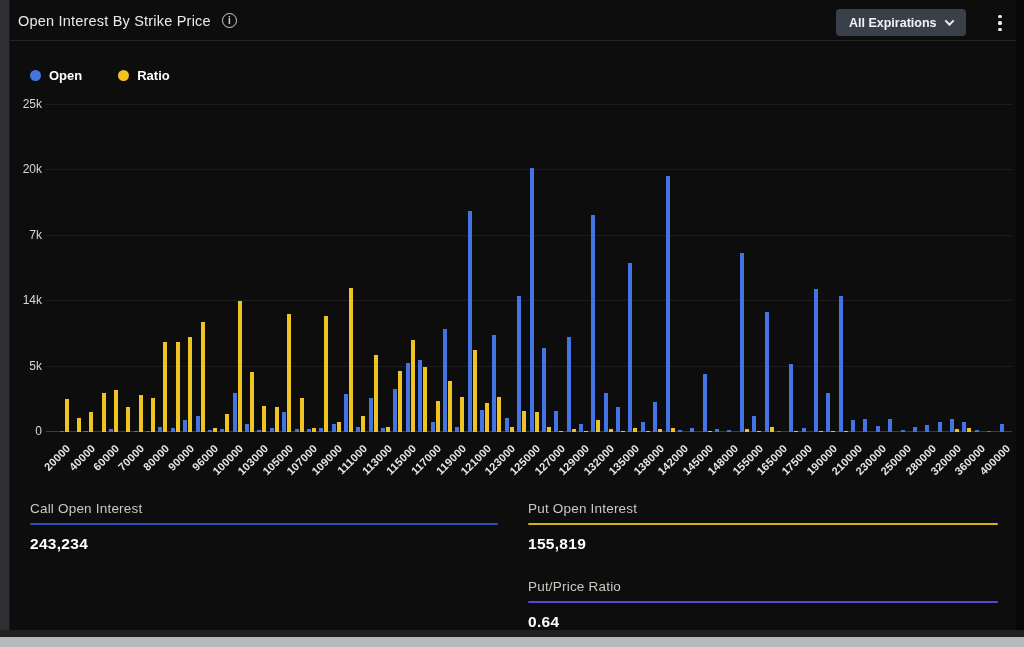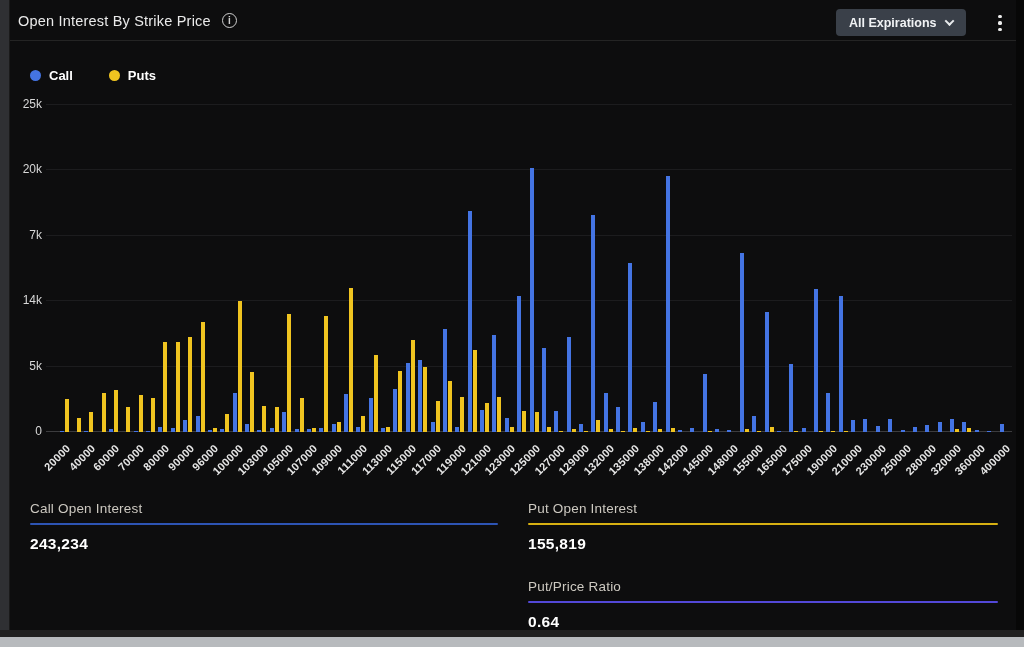--- a/index.html
+++ b/index.html
@@ -72,25 +72,25 @@
       <button class="kebab">
         <i></i>
           <i></i>
           <i></i>
       </button>
     </div>
 
     <div class="legend">
       <div class="legend-item">
         <span class="dot" style="background-color: rgb(68, 116, 227);"></span>
-        <span class="legend-label">Call</span>
+        <span class="legend-label">Open</span>
       </div>
       <div class="legend-item">
         <span class="dot" style="background-color: rgb(240, 196, 32);"></span>
-        <span class="legend-label">Puts</span>
+        <span class="legend-label">Ratio</span>
       </div>
     </div>
 
     <div id="plot">
         <div class="gridline" style="top: -1px;"></div>
         <div class="ytick" style="top: -8px;">25k</div>
         <div class="gridline" style="top: 64.4px;"></div>
         <div class="ytick" style="top: 57.4px;">20k</div>
         <div class="gridline" style="top: 129.8px;"></div>
         <div class="ytick" style="top: 122.8px;">7k</div>

